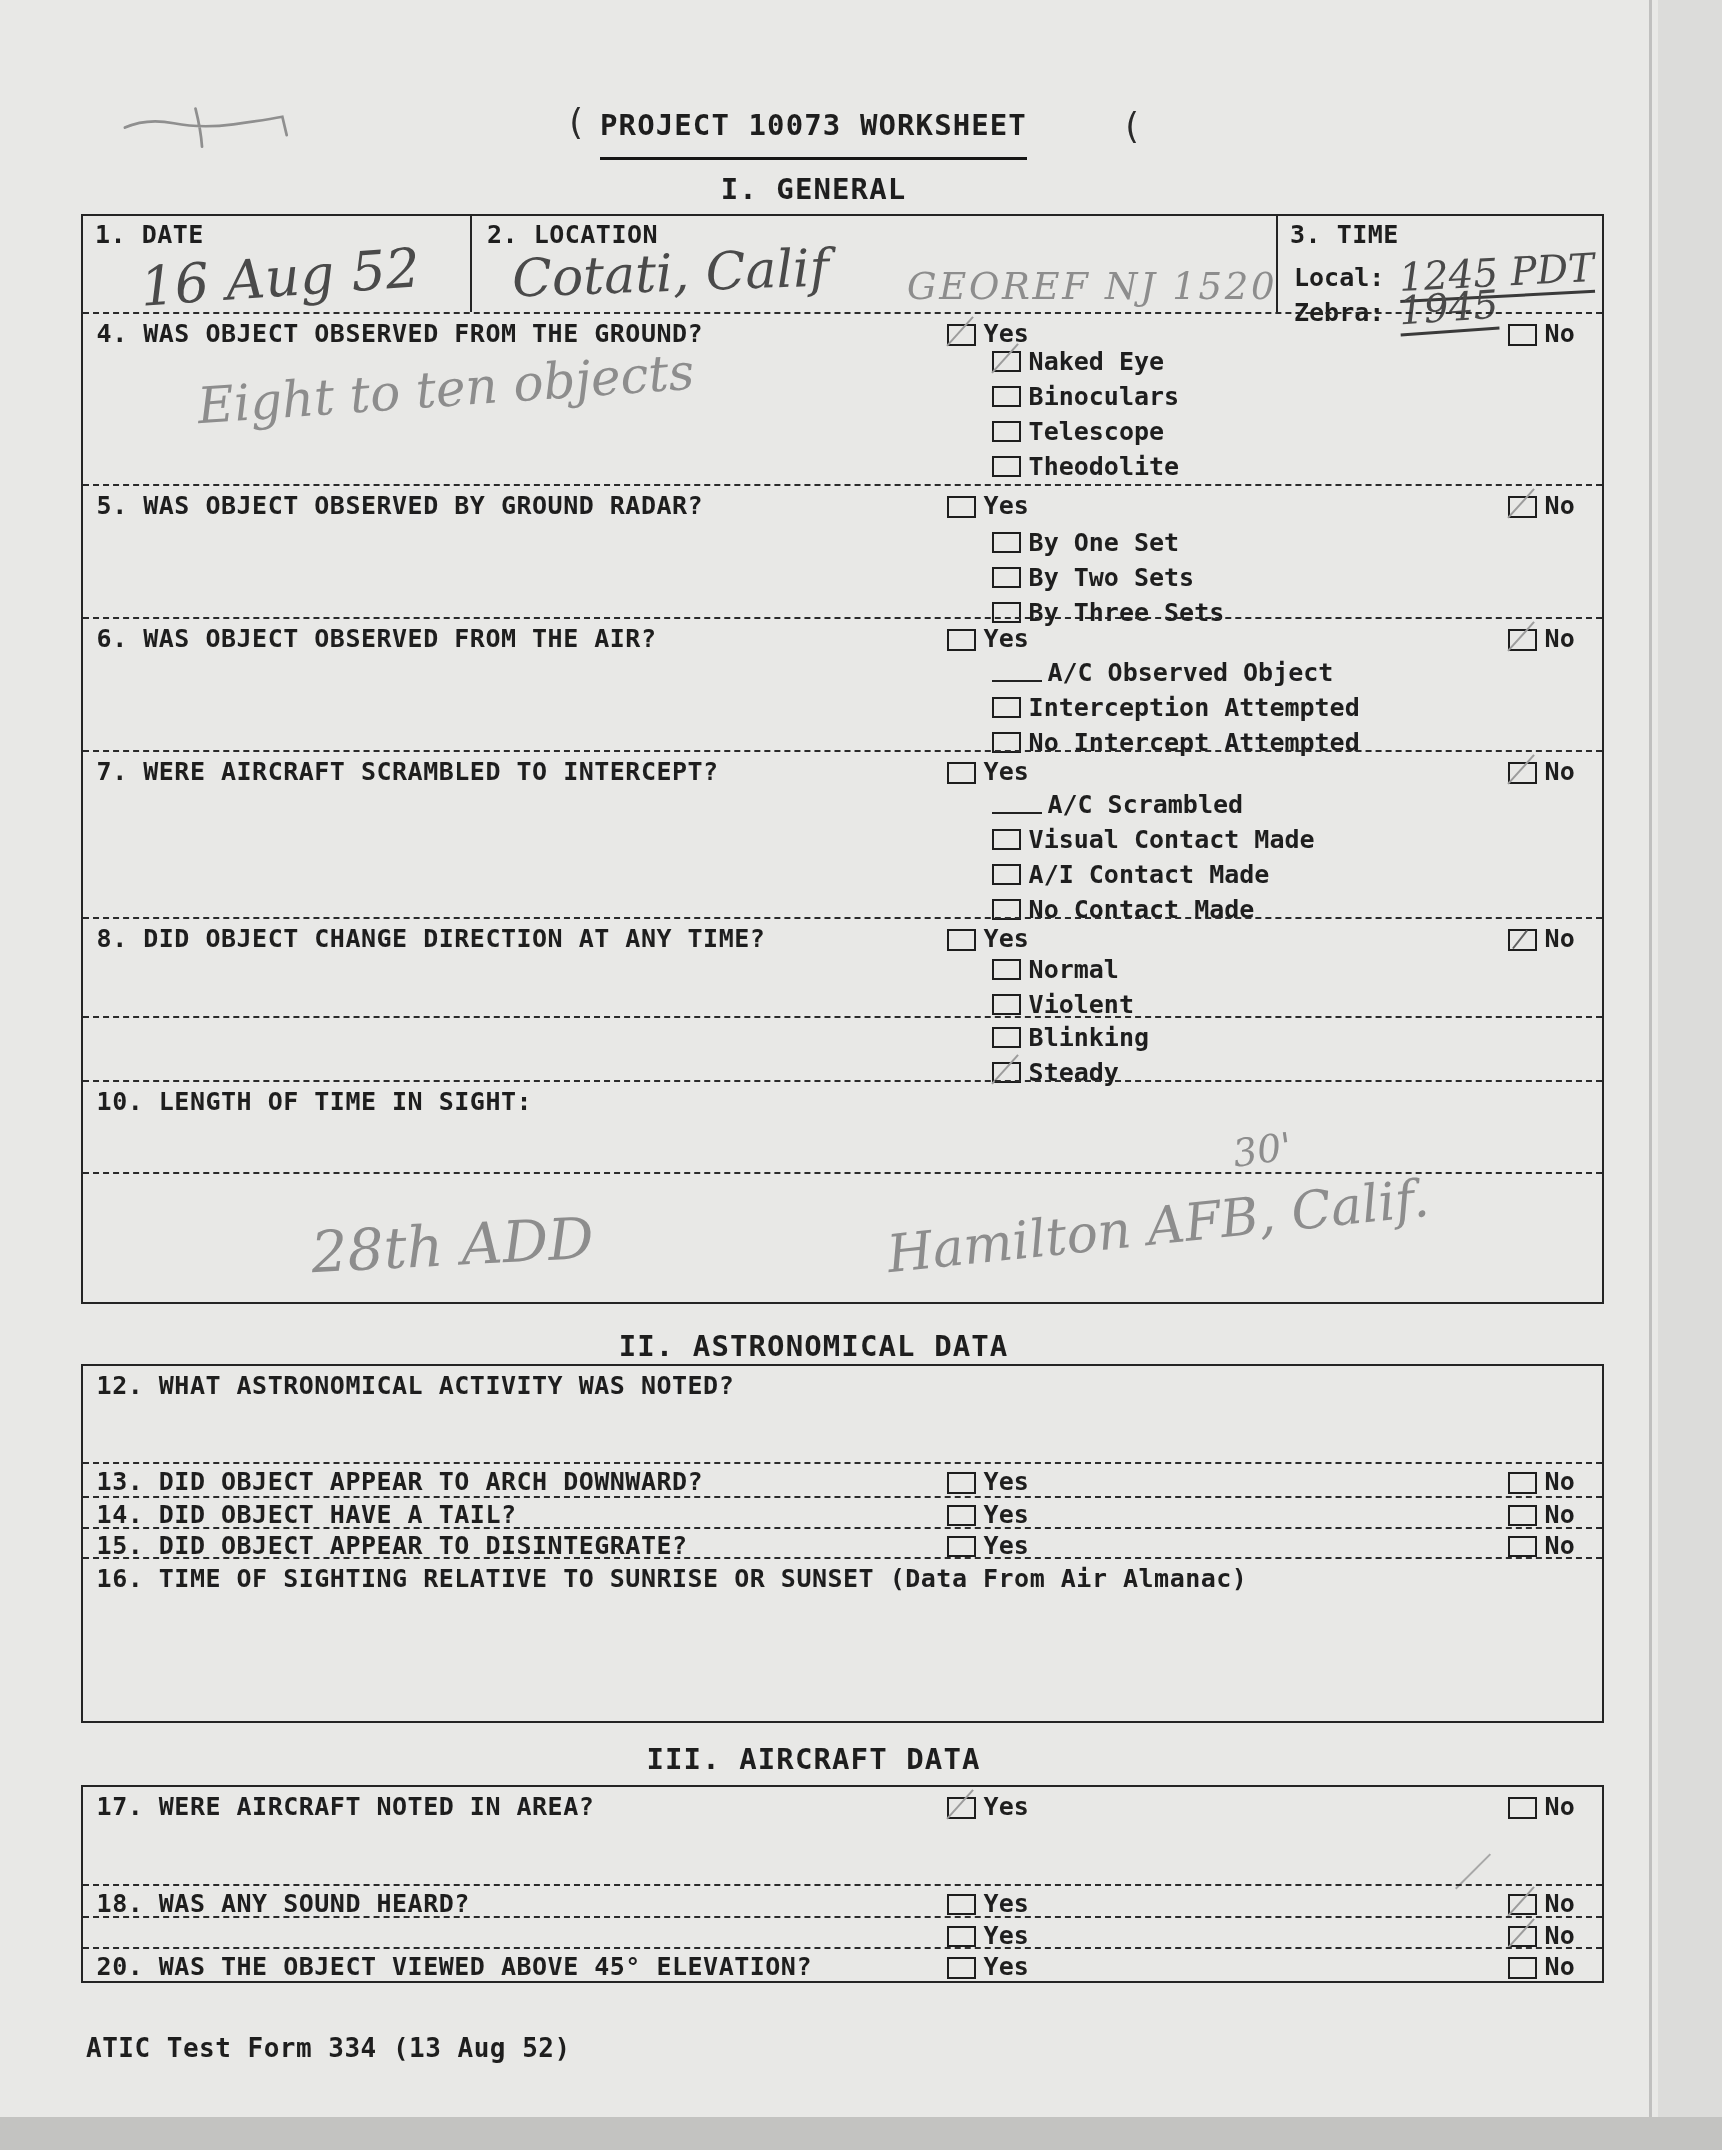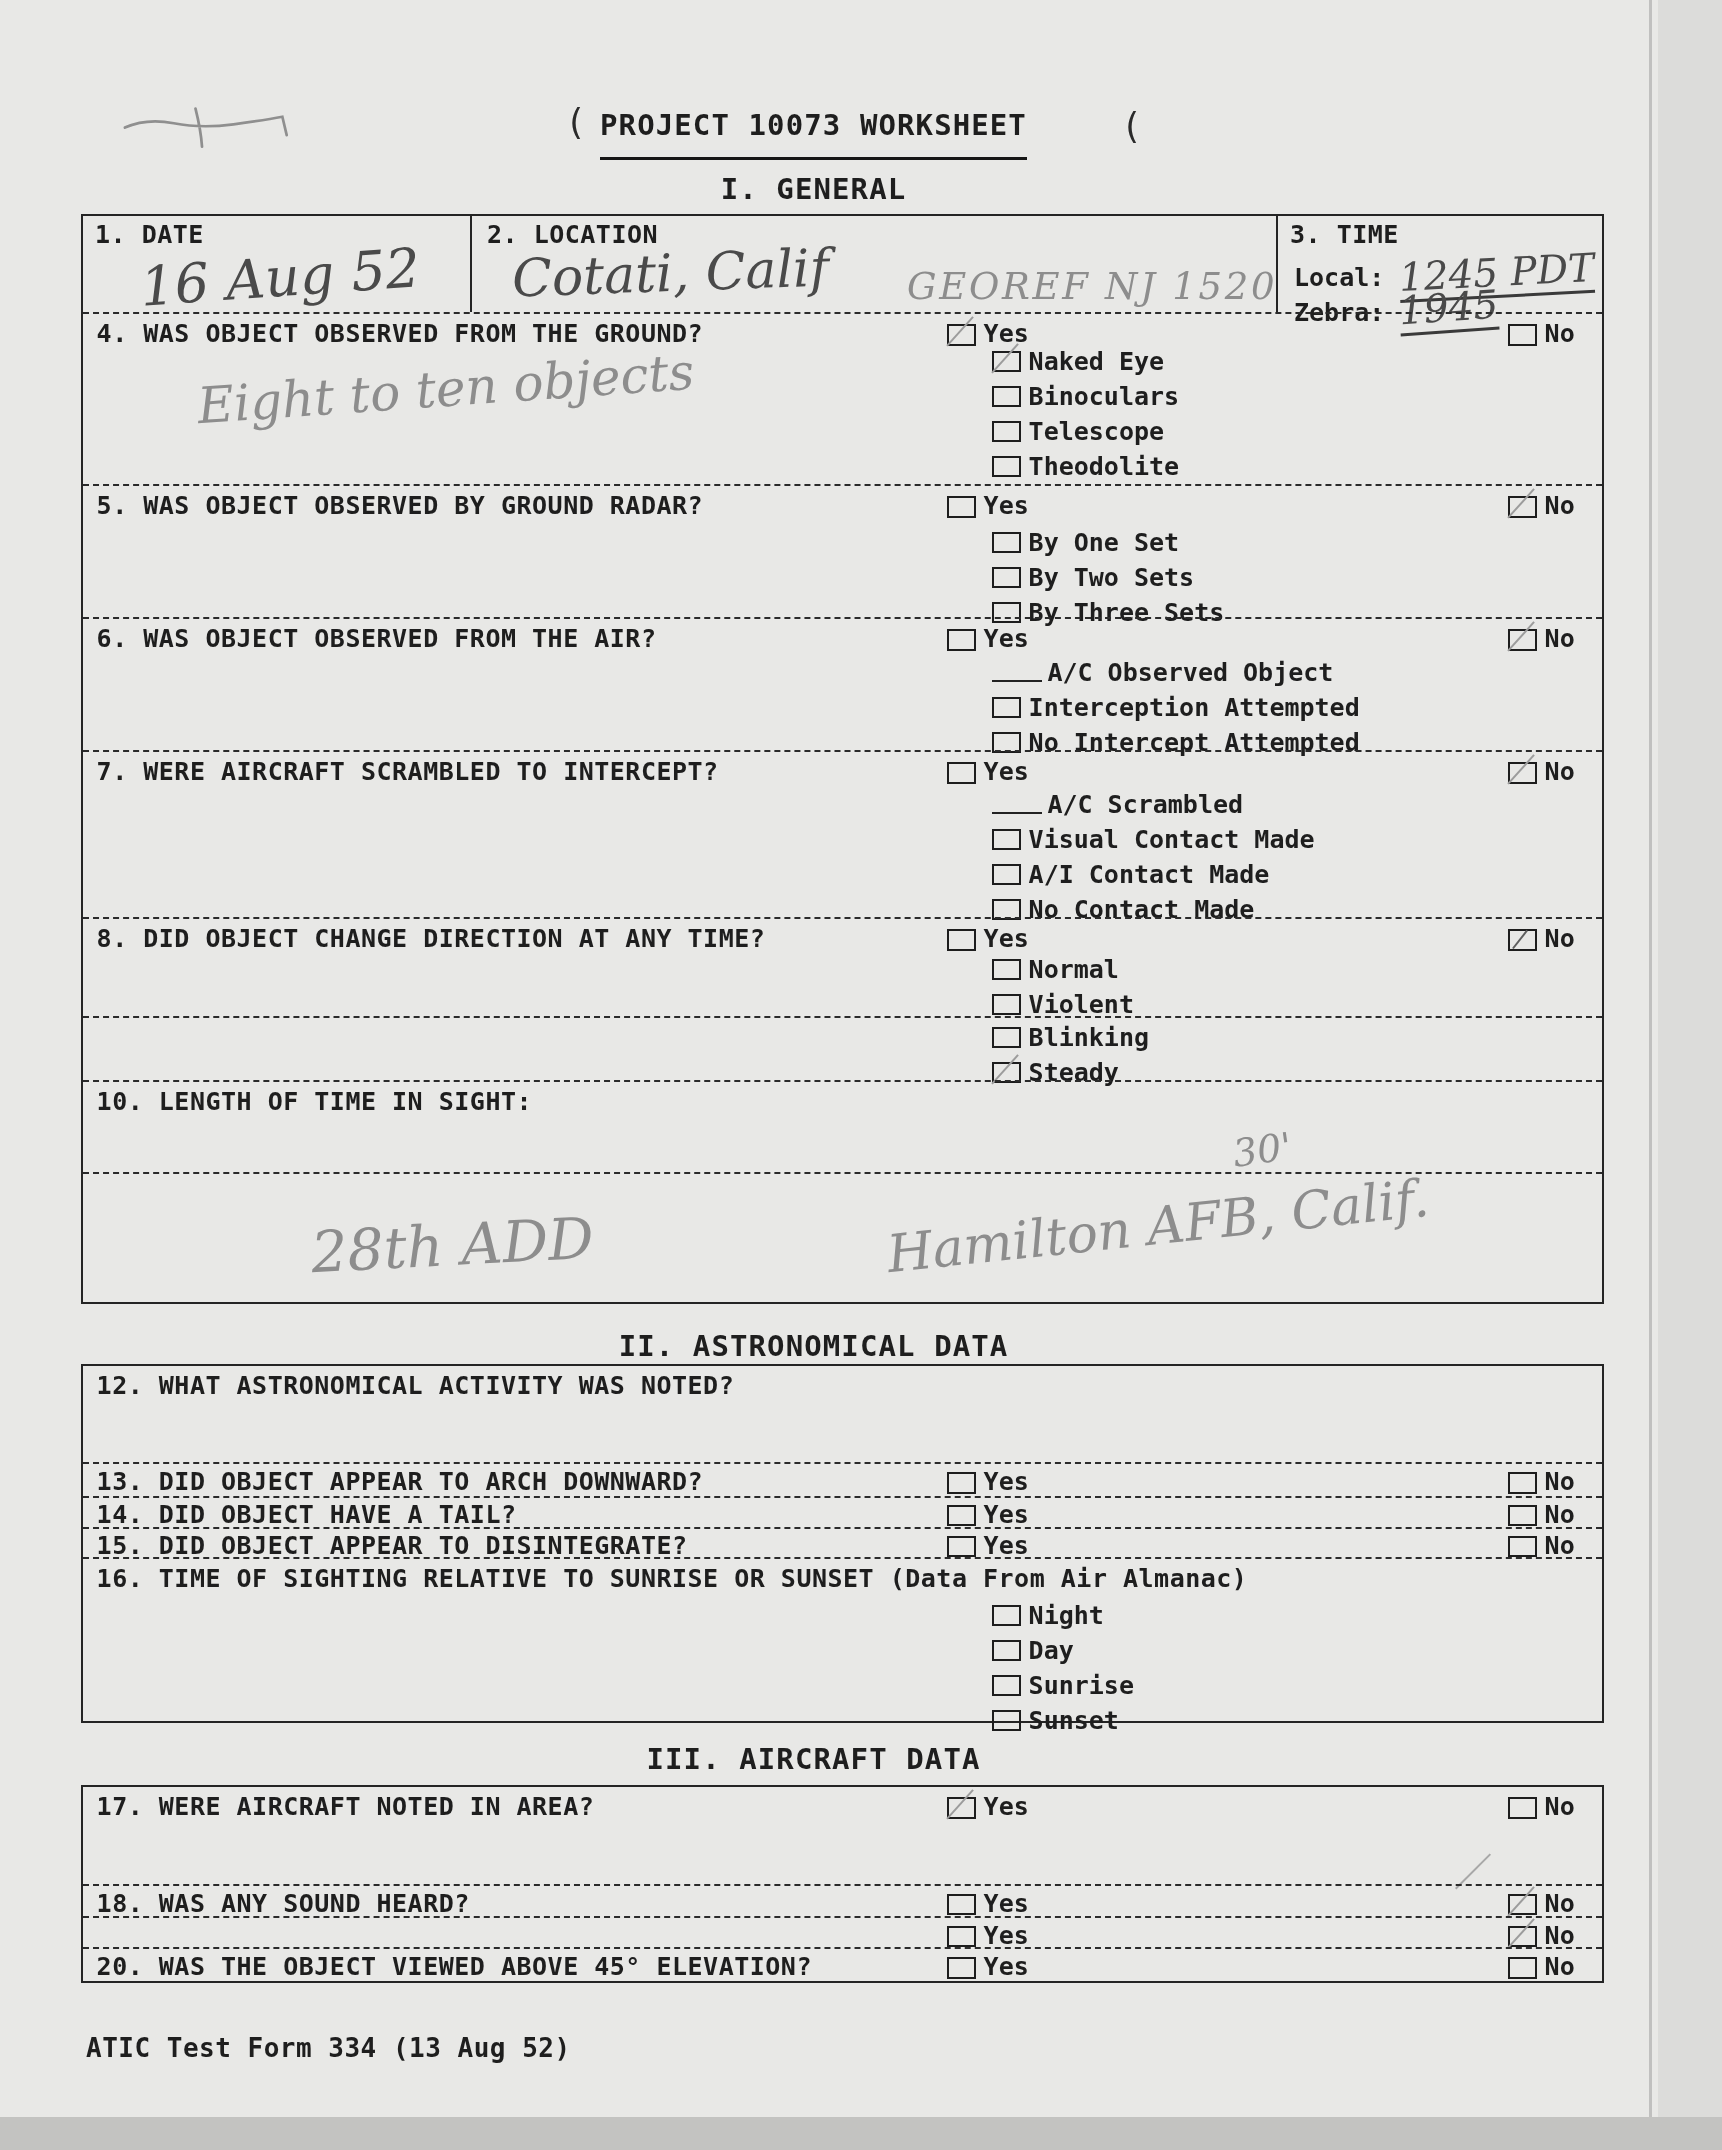--- a/index.html
+++ b/index.html
@@ -219,38 +219,20 @@
       <div class="yescol" style="top:2.2px"><span class="cb"></span><span>Yes</span></div>
       <div class="nocol" style="top:2.2px"><span class="cb"></span><span>No</span></div>
     </div>
     <div class="row" style="height:30px">
       <span class="qtext" style="top:2.2px">15. DID OBJECT APPEAR TO DISINTEGRATE?</span>
       <div class="yescol" style="top:2.2px"><span class="cb"></span><span>Yes</span></div>
       <div class="nocol" style="top:2.2px"><span class="cb"></span><span>No</span></div>
     </div>
     <div class="row" style="height:164px">
       <span class="qtext">16. TIME OF SIGHTING RELATIVE TO SUNRISE OR SUNSET (Data From Air Almanac)</span>
-      <div class="subs" style="top:39px">
-        <div class="opt">
-            <span class="cb"></span>
-            <span>Night</span>
-          </div>
-        <div class="opt">
-            <span class="cb"></span>
-            <span>Day</span>
-          </div>
-        <div class="opt">
-            <span class="cb"></span>
-            <span>Sunrise</span>
-          </div>
-        <div class="opt">
-            <span class="cb"></span>
-            <span>Sunset</span>
-          </div>
-      </div>
     </div>
   </div>
 
   <div class="heading" style="top:1742px">III. AIRCRAFT DATA</div>
 
   <div class="tbl" style="top:1785px">
     <div class="row" style="height:97px">
       <span class="qtext">17. WERE AIRCRAFT NOTED IN AREA?</span>
       <div class="yescol"><span class="cb checked"></span><span>Yes</span></div>
       <div class="nocol"><span class="cb"></span><span>No</span></div>

